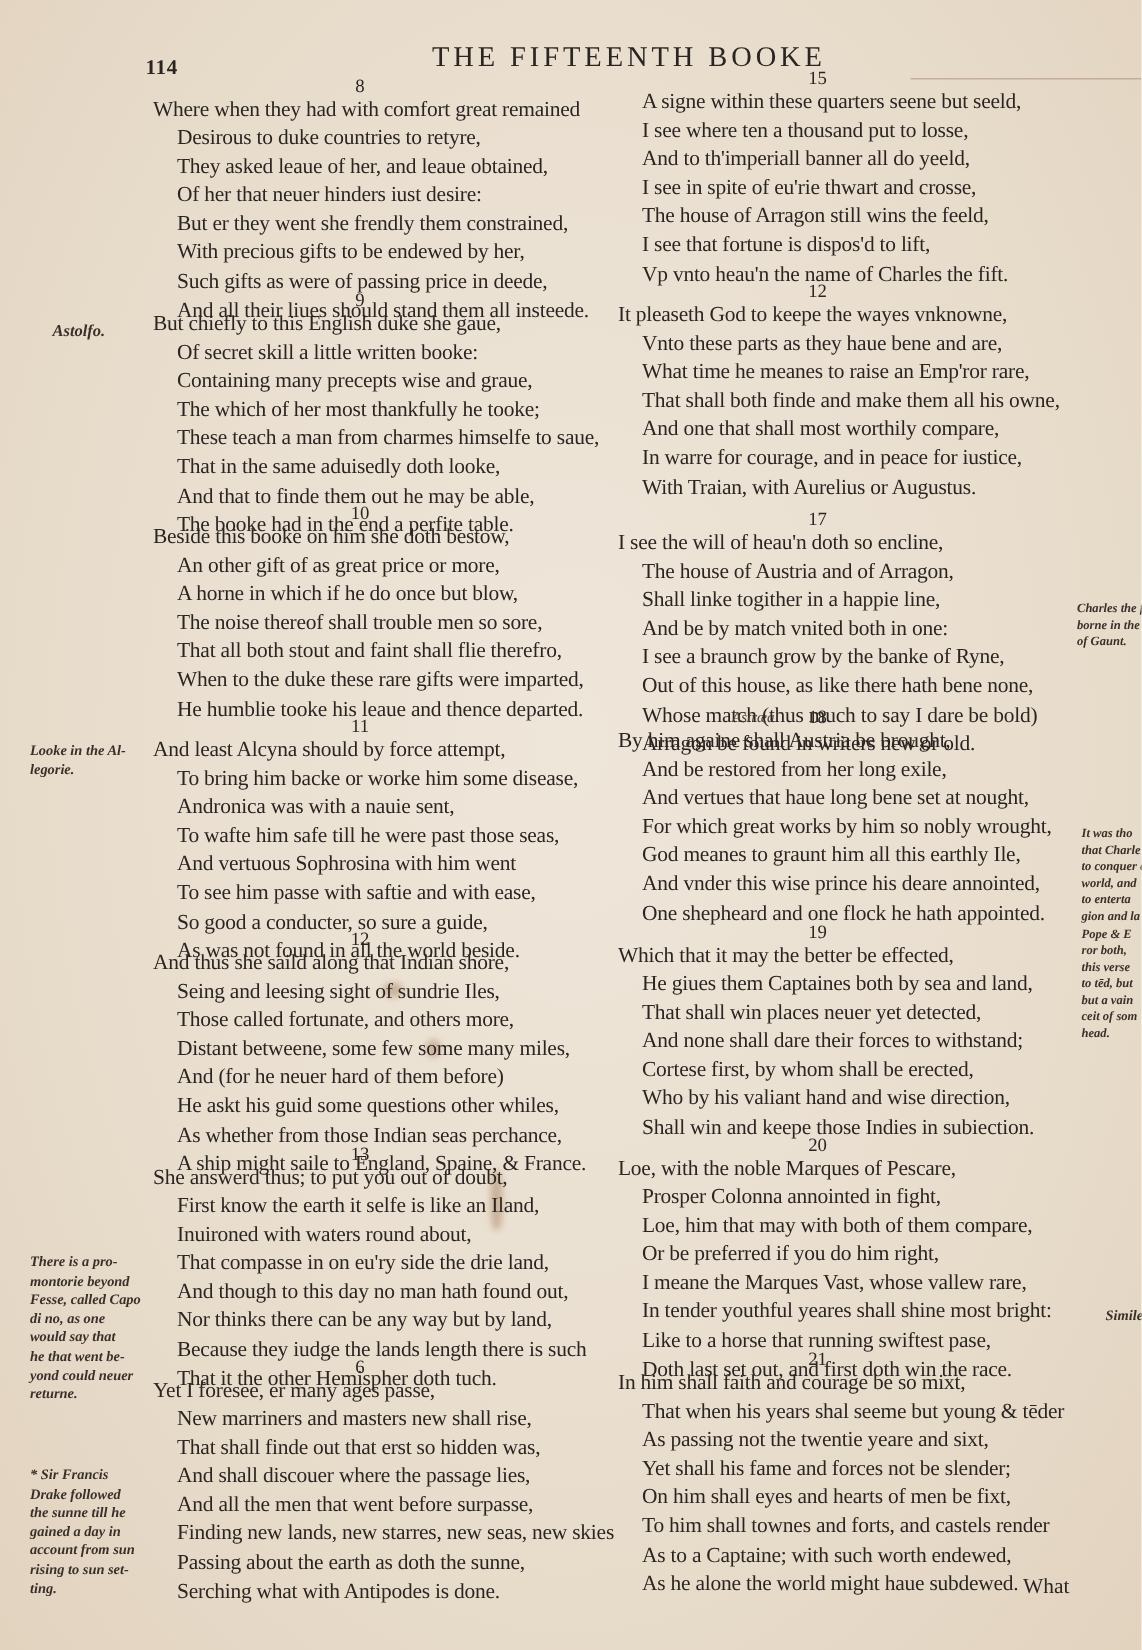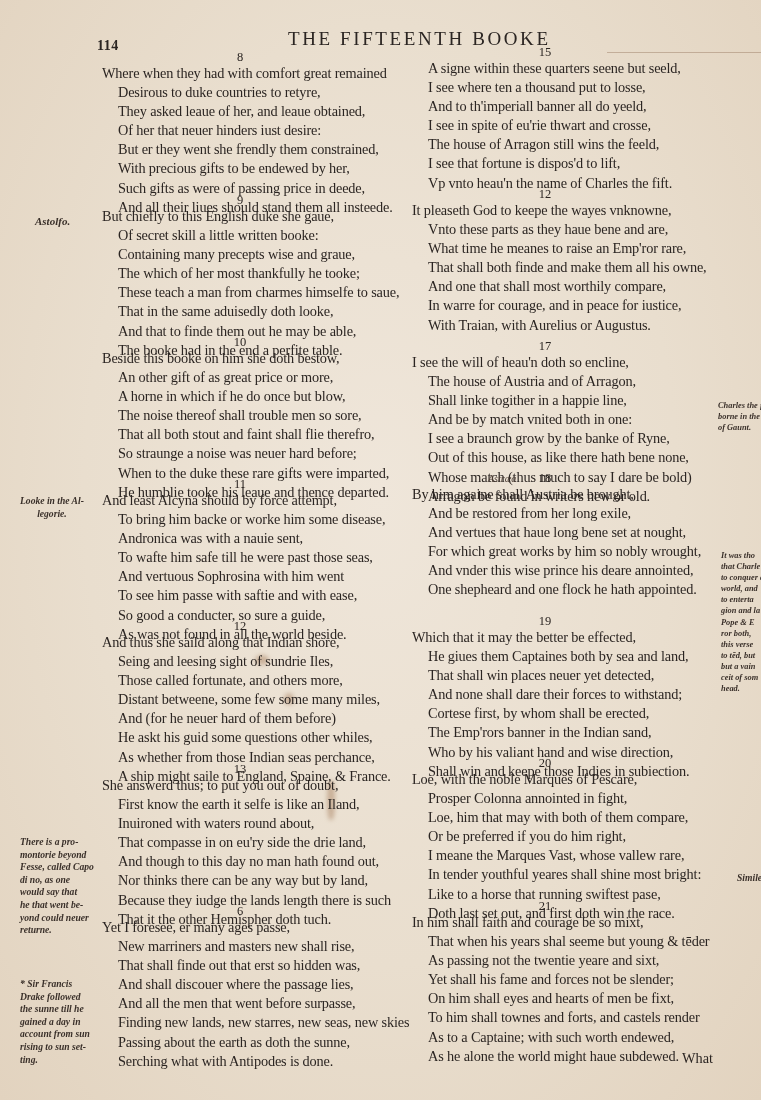--- a/index.html
+++ b/index.html
@@ -62,21 +62,20 @@
         <div class="line indent">And that to finde them out he may be able,</div>
         <div class="line indent">The booke had in the end a perfite table.</div>
       </div>
       <div class="stanza" style="position: absolute; top: 285px;">
         <div class="stanza-num">10</div>
         <div class="line">Beside this booke on him she doth bestow,</div>
         <div class="line indent">An other gift of as great price or more,</div>
         <div class="line indent">A horne in which if he do once but blow,</div>
         <div class="line indent">The noise thereof shall trouble men so sore,</div>
         <div class="line indent">That all both stout and faint shall flie therefro,</div>
-        <div class="line indent">So straunge a noise was neuer hard before;</div>
         <div class="line indent">When to the duke these rare gifts were imparted,</div>
         <div class="line indent">He humblie tooke his leaue and thence departed.</div>
       </div>
       <div class="stanza" style="position: absolute; top: 427px;">
         <div class="stanza-num">11</div>
         <div class="line">And least Alcyna should by force attempt,</div>
         <div class="line indent">To bring him backe or worke him some disease,</div>
         <div class="line indent">Andronica was with a nauie sent,</div>
         <div class="line indent">To wafte him safe till he were past those seas,</div>
         <div class="line indent">And vertuous Sophrosina with him went</div>
@@ -150,31 +149,31 @@
         <div class="line indent">Out of this house, as like there hath bene none,</div>
         <div class="line indent">Whose match (thus much to say I dare be bold)</div>
         <div class="line indent">Arragon be found in writers new or old.</div>
       </div>
       <div class="stanza" style="position: absolute; top: 421px;">
         <div class="stanza-num">18</div>
         <div class="line">By him againe shall Austria be brought,</div>
         <div class="line indent">And be restored from her long exile,</div>
         <div class="line indent">And vertues that haue long bene set at nought,</div>
         <div class="line indent">For which great works by him so nobly wrought,</div>
+        <div class="line indent">God meanes to graunt him all this earthly Ile,</div>
         <div class="line indent">And vnder this wise prince his deare annointed,</div>
         <div class="line indent">One shepheard and one flock he hath appointed.</div>
       </div>
       <div class="stanza" style="position: absolute; top: 564px;">
         <div class="stanza-num">19</div>
         <div class="line">Which that it may the better be effected,</div>
         <div class="line indent">He giues them Captaines both by sea and land,</div>
         <div class="line indent">That shall win places neuer yet detected,</div>
         <div class="line indent">And none shall dare their forces to withstand;</div>
         <div class="line indent">Cortese first, by whom shall be erected,</div>
-        <div class="line indent">The Emp'rors banner in the Indian sand,</div>
         <div class="line indent">Who by his valiant hand and wise direction,</div>
         <div class="line indent">Shall win and keepe those Indies in subiection.</div>
       </div>
       <div class="stanza" style="position: absolute; top: 706px;">
         <div class="stanza-num">20</div>
         <div class="line">Loe, with the noble Marques of Pescare,</div>
         <div class="line indent">Prosper Colonna annointed in fight,</div>
         <div class="line indent">Loe, him that may with both of them compare,</div>
         <div class="line indent">Or be preferred if you do him right,</div>
         <div class="line indent">I meane the Marques Vast, whose vallew rare,</div>
@@ -189,21 +188,21 @@
         <div class="line indent">As passing not the twentie yeare and sixt,</div>
         <div class="line indent">Yet shall his fame and forces not be slender;</div>
         <div class="line indent">On him shall eyes and hearts of men be fixt,</div>
         <div class="line indent">To him shall townes and forts, and castels render</div>
         <div class="line indent">As to a Captaine; with such worth endewed,</div>
         <div class="line indent">As he alone the world might haue subdewed.</div>
       </div>
     </div>
 
   <div class="note" style="left:35px;top:215px;font-size:11px;">Astolfo.</div>
-  <div class="note" style="left:20px;top:495px;text-align:center;">Looke in the Al-
+  <div class="note" style="left:20px;top:495px;">Looke in the Al-
 legorie.</div>
   <div class="note" style="left:20px;top:836px;">There is a pro-
 montorie beyond
 Fesse, called Capo
 di no, as one
 would say that
 he that went be-
 yond could neuer
 returne.</div>
   <div class="note" style="left:20px;top:978px;">* Sir Francis

